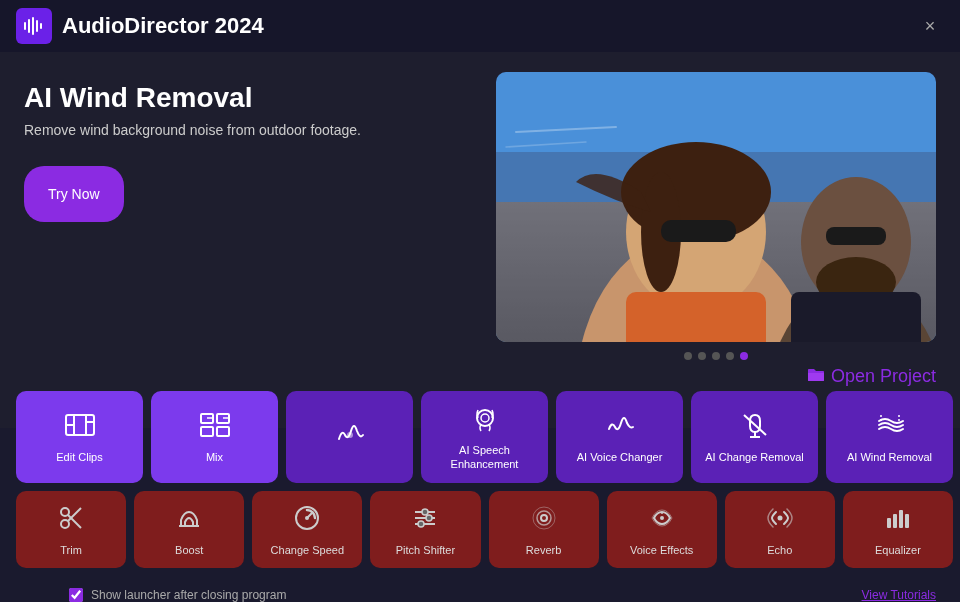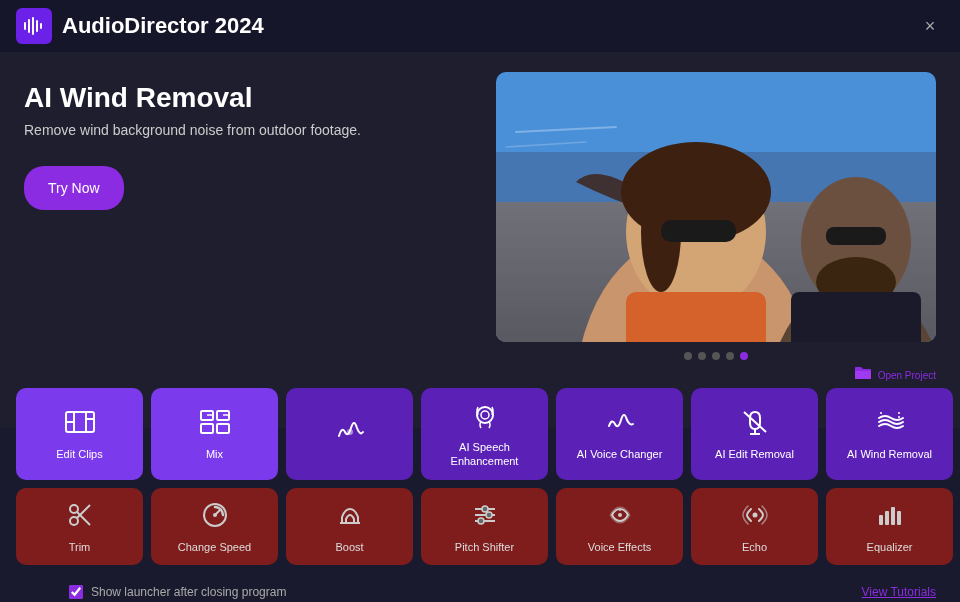--- a/index.html
+++ b/index.html
@@ -85,21 +85,21 @@
     .feature-desc {
       font-size: 14px;
       color: #ccc;
       margin-bottom: 28px;
     }
     .try-now-btn {
       background: #8b2be2;
       color: #fff;
       border: none;
       border-radius: 20px;
-      padding: 14px 24px;
+      padding: 20px 24px;
       font-size: 14px;
       cursor: pointer;
       width: fit-content;
       font-weight: 500;
     }
 
     
     .right-panel {
       width: 440px;
       position: relative;
@@ -134,21 +134,21 @@
       align-items: center;
       padding: 6px 24px 4px 24px;
       gap: 6px;
     }
     .open-project-icon {
       color: #8b2be2;
       font-size: 16px;
     }
     .open-project-text {
       color: #8b2be2;
-      font-size: 10px;
+      font-size: 18px;
       cursor: pointer;
       text-decoration: none;
     }
 
     
     .tools-section {
       padding: 0 7px 0 16px;
     }
     .tools-row {
       display: flex;
@@ -383,21 +383,21 @@
 
       <div class="tool-card purple-dark">
         <span class="tool-icon">
           <svg width="30" height="28" viewBox="0 0 30 28" fill="none">
             <path d="M15 4 C12 4 10 6 10 10 L10 15 C10 19 12 21 15 21 C18 21 20 19 20 15 L20 10 C20 6 18 4 15 4Z" stroke="white" stroke-width="2"></path>
             <line x1="15" y1="21" x2="15" y2="26" stroke="white" stroke-width="2"></line>
             <line x1="10" y1="26" x2="20" y2="26" stroke="white" stroke-width="2"></line>
             <line x1="4" y1="4" x2="26" y2="24" stroke="white" stroke-width="2"></line>
           </svg>
         </span>
-        <span class="tool-label">AI Edit Removal</span>
+        <span class="tool-label">AI Change Removal</span>
       </div>
 
       <div class="tool-card purple-dark">
         <span class="tool-icon">
           <svg width="30" height="28" viewBox="0 0 30 28" fill="none">
             <path d="M4 10 Q10 6 16 10 Q22 14 28 10" stroke="white" stroke-width="2" fill="none" stroke-linecap="round"></path>
             <path d="M4 14 Q10 10 16 14 Q22 18 28 14" stroke="white" stroke-width="2" fill="none" stroke-linecap="round"></path>
             <path d="M4 18 Q10 14 16 18 Q22 22 28 18" stroke="white" stroke-width="2" fill="none" stroke-linecap="round"></path>
             <line x1="6" y1="4" x2="6" y2="10" stroke="white" stroke-width="1.5" stroke-dasharray="2 2"></line>
             <line x1="24" y1="4" x2="24" y2="10" stroke="white" stroke-width="1.5" stroke-dasharray="2 2"></line>
@@ -417,54 +417,64 @@
             <line x1="11" y1="11" x2="24" y2="24" stroke="#ccc" stroke-width="2"></line>
             <line x1="11" y1="17" x2="24" y2="4" stroke="#ccc" stroke-width="2"></line>
           </svg>
         </span>
         <span class="tool-label">Trim</span>
       </div>
 
       <div class="tool-card">
         <span class="tool-icon">
           <svg width="28" height="28" viewBox="0 0 28 28" fill="none">
+            <path d="M6 22 L6 16 Q9 8 14 8 Q19 8 22 16 L22 22" stroke="#ccc" stroke-width="2" fill="none"></path>
+            <path d="M10 22 L10 18 Q12 14 14 14 Q16 14 18 18 L18 22" stroke="#ccc" stroke-width="2" fill="none"></path>
+            <line x1="4" y1="22" x2="24" y2="22" stroke="#ccc" stroke-width="2"></line>
+          </svg>
+        </span>
+        <span class="tool-label">Boost</span>
+      </div>
+
+      <div class="tool-card">
+        <span class="tool-icon">
+          <svg width="28" height="28" viewBox="0 0 28 28" fill="none">
             <circle cx="14" cy="14" r="11" stroke="#ccc" stroke-width="2"></circle>
             <path d="M14 6 A8 8 0 0 1 22 14" stroke="#ccc" stroke-width="2.5" stroke-linecap="round"></path>
             <line x1="14" y1="14" x2="19" y2="9" stroke="#ccc" stroke-width="2" stroke-linecap="round"></line>
             <circle cx="14" cy="14" r="2" fill="#ccc"></circle>
           </svg>
         </span>
         <span class="tool-label">Change Speed</span>
-      </div>
-
-      <div class="tool-card">
-        <span class="tool-icon">
-          <svg width="28" height="28" viewBox="0 0 28 28" fill="none">
-            <path d="M6 22 L6 16 Q9 8 14 8 Q19 8 22 16 L22 22" stroke="#ccc" stroke-width="2" fill="none"></path>
-            <path d="M10 22 L10 18 Q12 14 14 14 Q16 14 18 18 L18 22" stroke="#ccc" stroke-width="2" fill="none"></path>
-            <line x1="4" y1="22" x2="24" y2="22" stroke="#ccc" stroke-width="2"></line>
-          </svg>
-        </span>
-        <span class="tool-label">Boost</span>
       </div>
 
       <div class="tool-card">
         <span class="tool-icon">
           <svg width="28" height="28" viewBox="0 0 28 28" fill="none">
             <line x1="4" y1="20" x2="24" y2="20" stroke="#ccc" stroke-width="2"></line>
             <line x1="4" y1="14" x2="24" y2="14" stroke="#ccc" stroke-width="2"></line>
             <line x1="4" y1="8" x2="24" y2="8" stroke="#ccc" stroke-width="2"></line>
             <circle cx="10" cy="20" r="3" fill="#666" stroke="#ccc" stroke-width="1.5"></circle>
             <circle cx="18" cy="14" r="3" fill="#666" stroke="#ccc" stroke-width="1.5"></circle>
             <circle cx="14" cy="8" r="3" fill="#666" stroke="#ccc" stroke-width="1.5"></circle>
           </svg>
         </span>
         <span class="tool-label">Pitch Shifter</span>
       </div>
 
+      <div class="tool-card">
+        <span class="tool-icon">
+          <svg width="28" height="28" viewBox="0 0 28 28" fill="none">
+            <circle cx="14" cy="14" r="3" stroke="#ccc" stroke-width="2"></circle>
+            <circle cx="14" cy="14" r="7" stroke="#ccc" stroke-width="1.5" opacity="0.7"></circle>
+            <circle cx="14" cy="14" r="11" stroke="#ccc" stroke-width="1" opacity="0.4"></circle>
+          </svg>
+        </span>
+        <span class="tool-label">Reverb</span>
+      </div>
 
       <div class="tool-card">
         <span class="tool-icon">
           <svg width="28" height="28" viewBox="0 0 28 28" fill="none">
             <path d="M6 14 Q9 8 14 8 Q19 8 22 14 Q19 20 14 20 Q9 20 6 14Z" stroke="#ccc" stroke-width="2" fill="none"></path>
             <path d="M4 14 Q8 6 14 6 Q20 6 24 14 Q20 22 14 22 Q8 22 4 14Z" stroke="#ccc" stroke-width="1" fill="none" opacity="0.5"></path>
             <circle cx="14" cy="14" r="2" fill="#ccc"></circle>
             <line x1="14" y1="10" x2="14" y2="8" stroke="#ccc" stroke-width="1.5"></line>
           </svg>
         </span>

